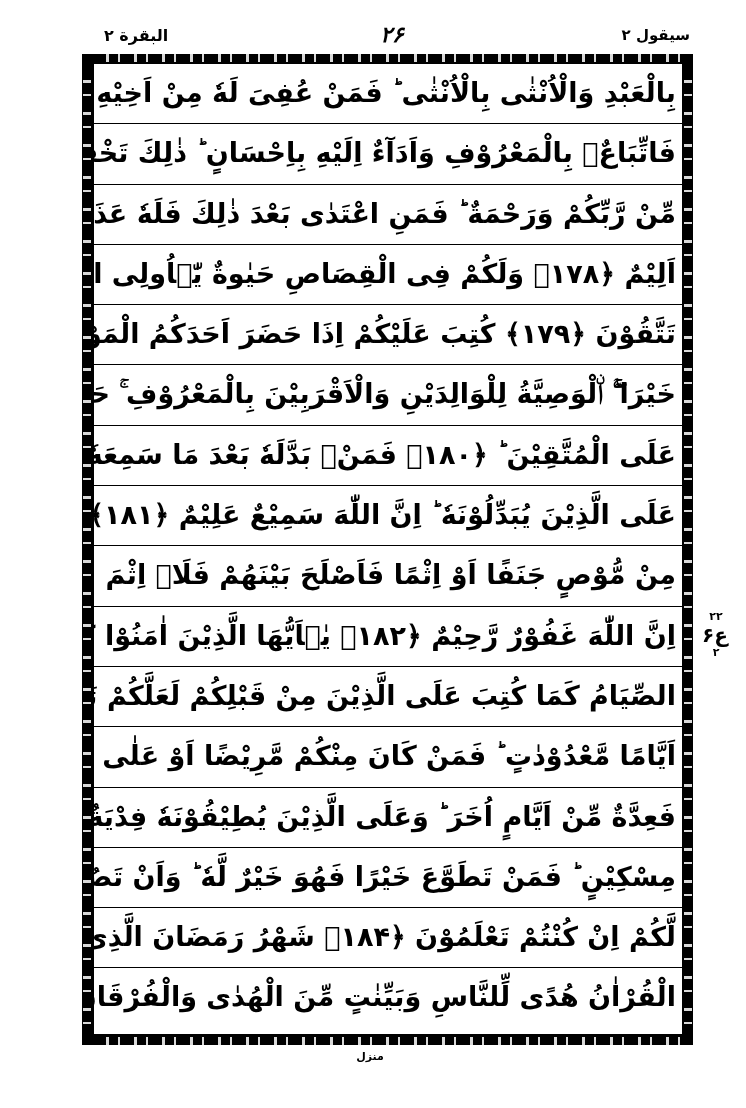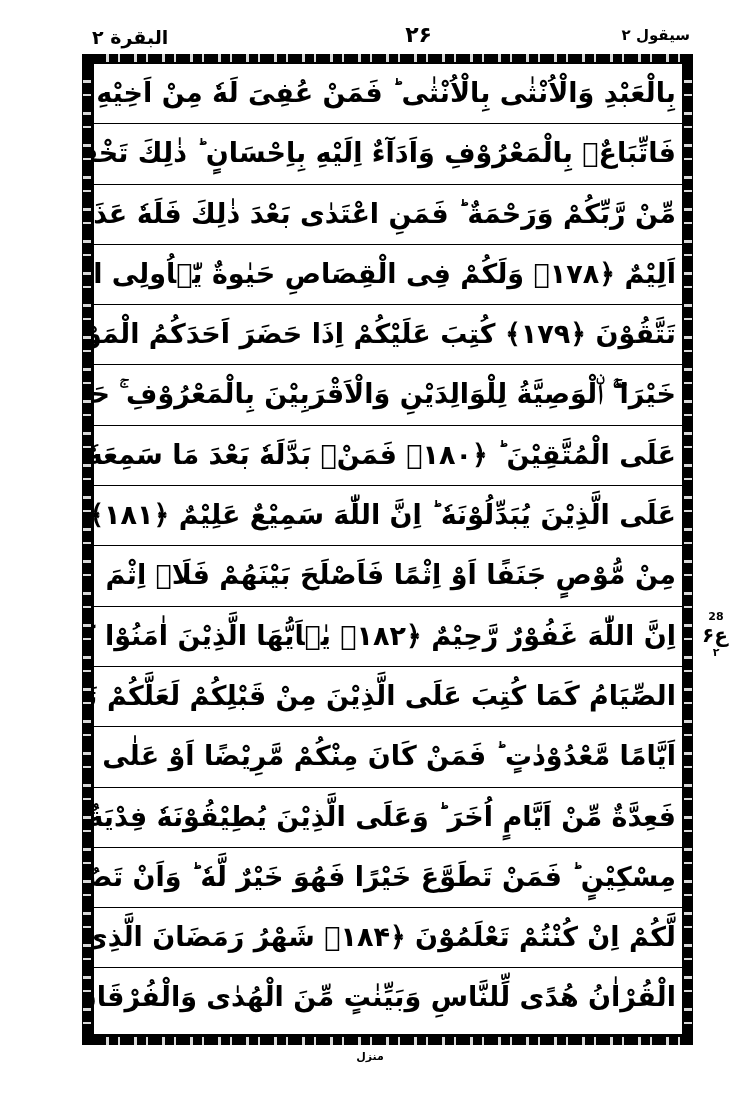--- a/index.html
+++ b/index.html
@@ -6,22 +6,22 @@
   body {
     width: 746px; height: 1108px; position: relative; overflow: hidden;
     font-family: "DejaVu Sans", sans-serif; color: #000;
   }
   .header {
     position: absolute; top: 26px; left: 92px; width: 598px; height: 26px;
   }
   .header .left, .header .center, .header .right {
     position: absolute; top: 0; font-weight: bold; direction: rtl;
   }
-  .header .left { left: 0; font-size: 19px; }
-  .header .center { left: 290px; width: 50px; font-size: 22px; top: -4px; }
+  .header .left { left: 12px; font-size: 16px; }
+  .header .center { left: 275px; width: 50px; text-align: center; font-size: 22px; top: -4px; font-style: italic; }
   .header .right { right: 0; font-size: 15px; margin-left: 40px; }
 
   .frame {
     position: absolute; left: 82px; top: 54px; width: 611px; height: 991px;
     box-sizing: border-box; background: #000;
   }
   .frame .orn-top, .frame .orn-bottom {
     position: absolute; left: 10px; right: 10px; height: 8px;
     background: repeating-linear-gradient(90deg, #000 0 14px, #fff 14px 17px, #000 17px 26px, #fff 26px 28px);
     opacity: 0.85;
@@ -87,18 +87,18 @@
     <div class="line">الصِّیَامُ كَمَا كُتِبَ عَلَى الَّذِیْنَ مِنْ قَبْلِكُمْ لَعَلَّكُمْ تَتَّقُوْنَ ﴿۱۸۳﴾ ۙ</div>
     <div class="line">اَیَّامًا مَّعْدُوْدٰتٍ ؕ فَمَنْ كَانَ مِنْكُمْ مَّرِیْضًا اَوْ عَلٰى سَفَرٍ</div>
     <div class="line">فَعِدَّةٌ مِّنْ اَیَّامٍ اُخَرَ ؕ وَعَلَى الَّذِیْنَ یُطِیْقُوْنَهٗ فِدْیَةٌ طَعَامُ</div>
     <div class="line">مِسْكِیْنٍ ؕ فَمَنْ تَطَوَّعَ خَیْرًا فَهُوَ خَیْرٌ لَّهٗ ؕ وَاَنْ تَصُوْمُوْا خَیْرٌ</div>
     <div class="line">لَّكُمْ اِنْ كُنْتُمْ تَعْلَمُوْنَ ﴿۱۸۴﴾ شَهْرُ رَمَضَانَ الَّذِیْۤ اُنْزِلَ فِیْهِ</div>
     <div class="line">الْقُرْاٰنُ هُدًى لِّلنَّاسِ وَبَیِّنٰتٍ مِّنَ الْهُدٰى وَالْفُرْقَانِ ۚ فَمَنْ</div>
   </div>
 </div>
 
 <div class="ruku">
-  <div>28</div>
+  <div>۲۲</div>
   <div class="ain">ع۶</div>
   <div>۲</div>
 </div>
 
 <div class="footer">منزل</div>
 
 </body></html>

